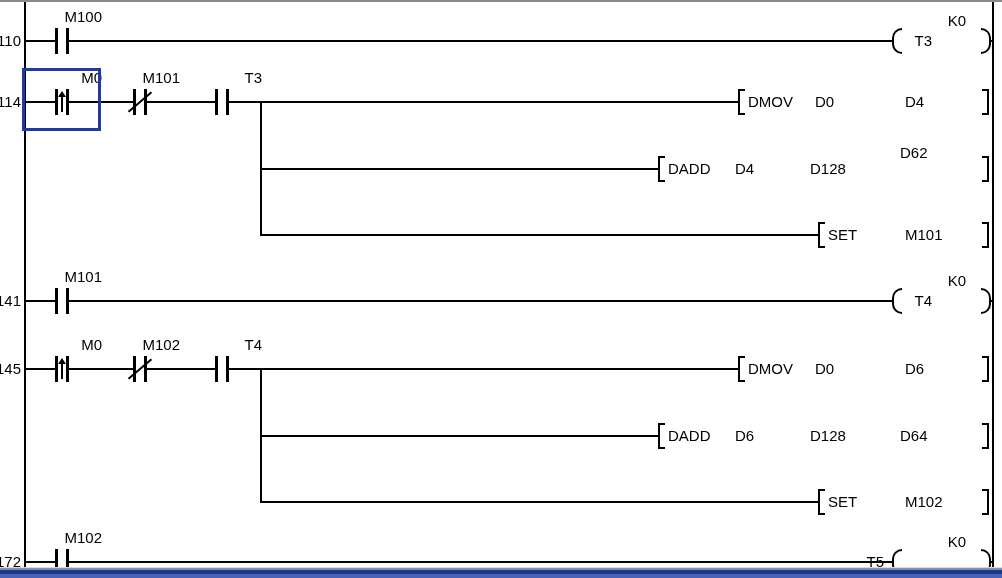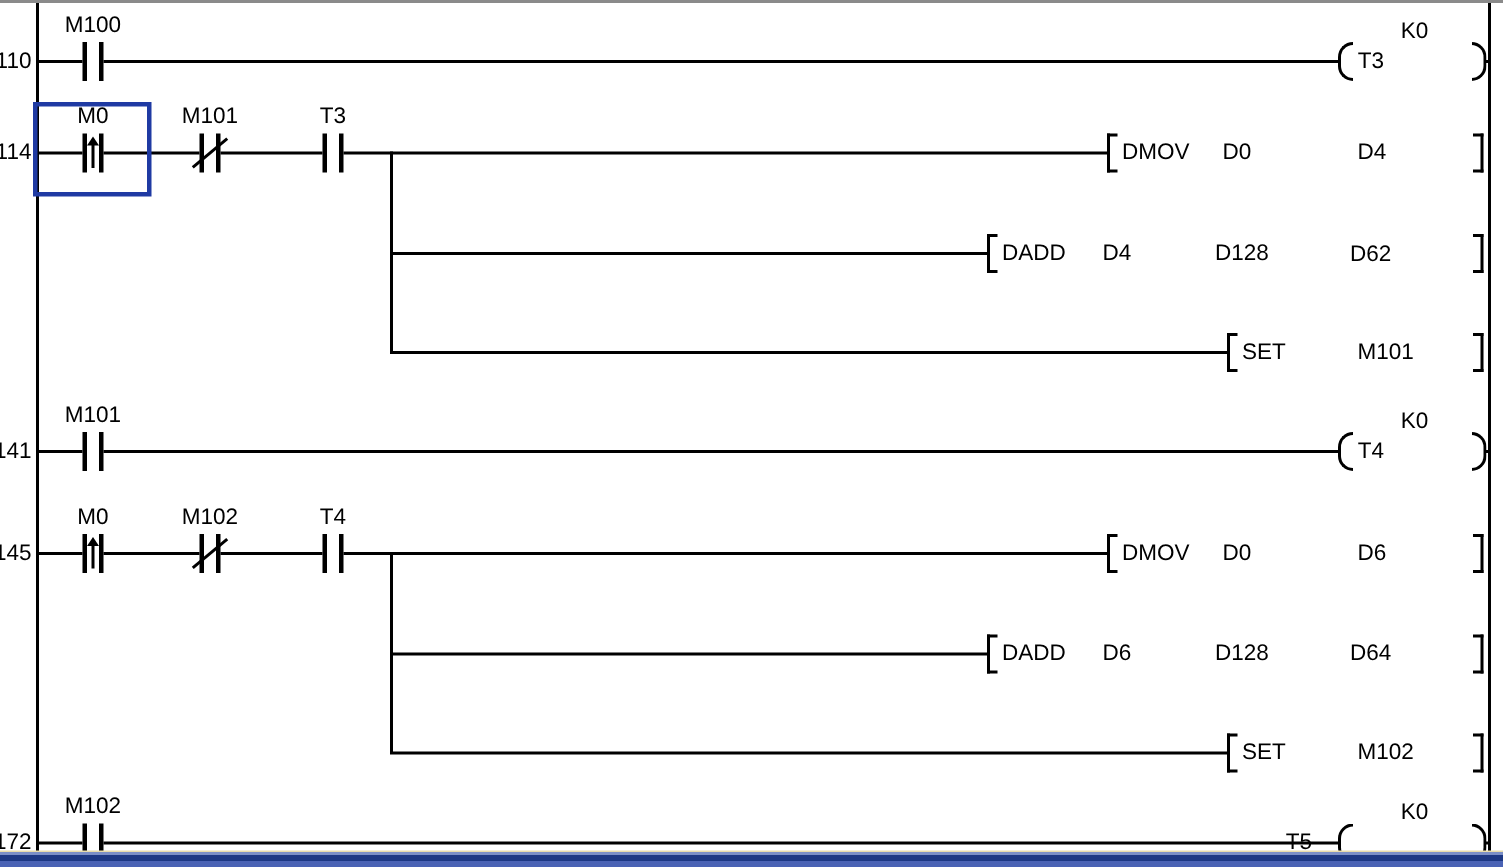--- a/index.html
+++ b/index.html
@@ -2,21 +2,21 @@
 <html><head>
 <meta charset="utf-8">
 <style>
   html,body{margin:0;padding:0;background:#fff;}
   .screen{position:relative;width:1002px;height:578px;background:#fff;overflow:hidden;
           font-family:"Liberation Sans",sans-serif;color:#000;}
   .rung{position:absolute;left:0;top:0;width:0;height:0;}
   .hline{position:absolute;height:2px;background:#000;}
   .vline{position:absolute;width:2px;background:#000;}
   .lbl{position:absolute;font-size:15px;line-height:16px;height:16px;white-space:nowrap;color:#000;}
-  .center{text-align:center;}
+  .center{text-align:right;}
   .right{text-align:right;}
   .contact{position:absolute;width:14px;height:26px;}
   .contact .bar{position:absolute;top:0;width:3px;height:26px;background:#000;}
   .bar-l{left:0;}
   .bar-r{left:11px;}
   .contact .slash{position:absolute;left:6px;top:-2px;width:2px;height:30px;background:#000;transform:rotate(50deg);}
   .contact .stem{position:absolute;left:6px;top:7px;width:2px;height:16px;background:#000;}
   .contact .head{position:absolute;left:3px;top:2px;width:0;height:0;
                  border-left:4px solid transparent;border-right:4px solid transparent;border-bottom:6px solid #000;}
   .arc{position:absolute;width:10px;height:26px;box-sizing:border-box;}
@@ -83,21 +83,21 @@
     <div class="lbl" style="left:748px;top:94px">DMOV</div>
     <div class="lbl" style="left:815px;top:94px">D0</div>
     <div class="lbl" style="left:905px;top:94px">D4</div>
     <div class="brk brk-r" style="left:982px;top:89px"></div>
 
     <div class="hline" style="left:262px;top:168px;width:396px"></div>
     <div class="brk brk-l" style="left:658px;top:156px"></div>
     <div class="lbl" style="left:668px;top:161px">DADD</div>
     <div class="lbl" style="left:735px;top:161px">D4</div>
     <div class="lbl" style="left:810px;top:161px">D128</div>
-    <div class="lbl" style="left:900px;top:162px">D62</div>
+    <div class="lbl" style="left:900px;top:145px">D62</div>
     <div class="brk brk-r" style="left:982px;top:156px"></div>
 
     <div class="hline" style="left:262px;top:234px;width:556px"></div>
     <div class="brk brk-l" style="left:818px;top:222px"></div>
     <div class="lbl" style="left:828px;top:227px">SET</div>
     <div class="lbl" style="left:905px;top:227px">M101</div>
     <div class="brk brk-r" style="left:982px;top:222px"></div>
   </div>
 
   <div class="rung">

